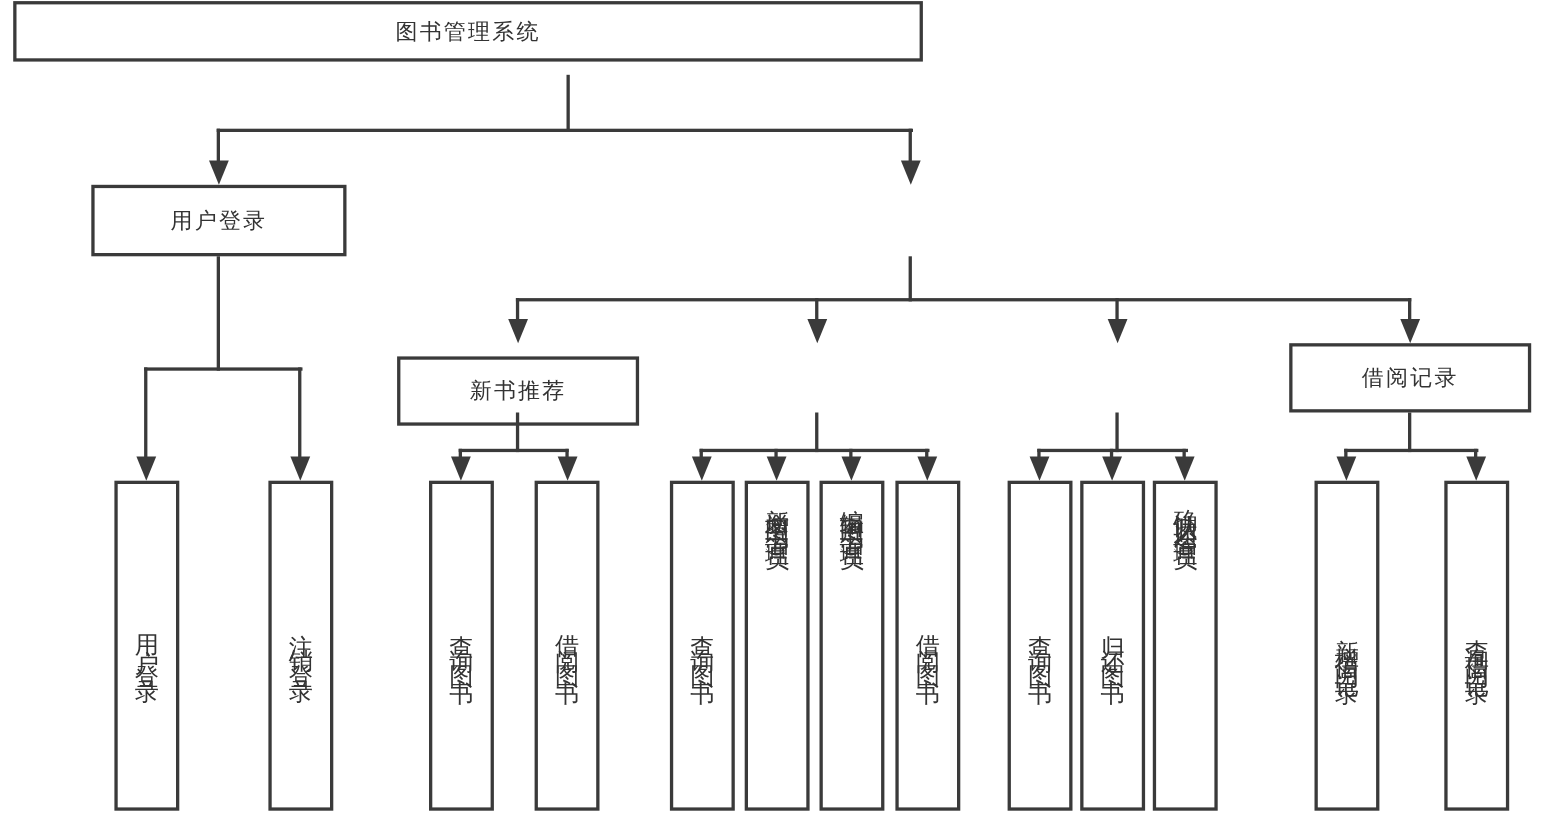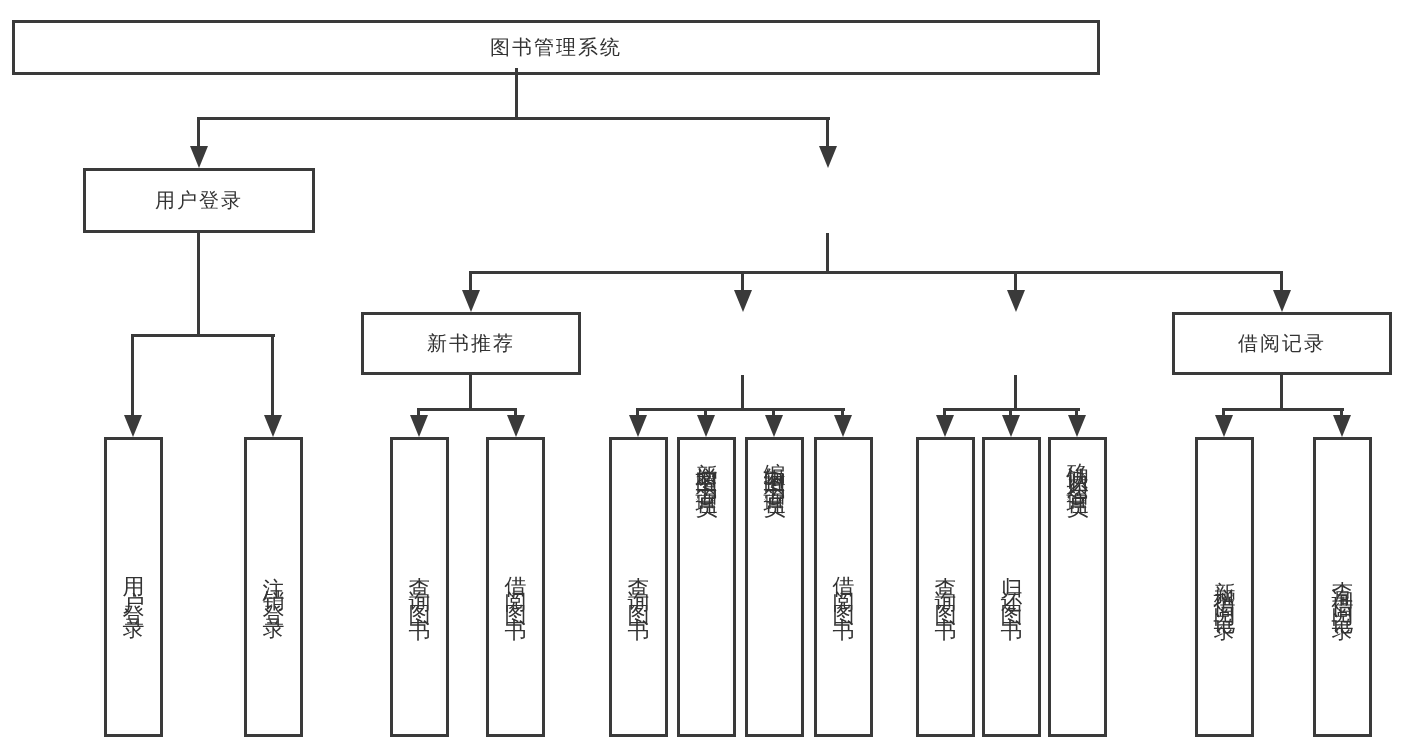--- a/index.html
+++ b/index.html
@@ -68,21 +68,21 @@
     text-shadow:0 0 2px #ffffff;
     letter-spacing:1px;
     pointer-events:none;
   }
 </style>
 </head>
 <body>
 
 <div class="canvas">
 
-  <div class="nbox" style="left:12px;top:20px;width:1088px;height:55px">
+  <div class="nbox" style="left:12px;top:1px;width:827px;height:55px">
     <span>图书管理系统</span>
   </div>
 
   <div class="vl" style="left:515px;top:68px;height:52px"></div>
   <div class="hl" style="left:197px;top:117px;width:633px"></div>
   <div class="vl" style="left:197px;top:117px;height:31px"></div>
   <div class="ar" style="left:190px;top:146px"></div>
   <div class="vl" style="left:826px;top:117px;height:31px"></div>
   <div class="ar" style="left:819px;top:146px"></div>
 
@@ -101,21 +101,21 @@
   <div class="hl" style="left:469px;top:271px;width:814px"></div>
   <div class="vl" style="left:469px;top:271px;height:21px"></div>
   <div class="ar" style="left:462px;top:290px"></div>
   <div class="vl" style="left:741px;top:271px;height:21px"></div>
   <div class="ar" style="left:734px;top:290px"></div>
   <div class="vl" style="left:1014px;top:271px;height:21px"></div>
   <div class="ar" style="left:1007px;top:290px"></div>
   <div class="vl" style="left:1280px;top:271px;height:21px"></div>
   <div class="ar" style="left:1273px;top:290px"></div>
 
-  <div class="nbox" style="left:361px;top:312px;width:220px;height:63px">
+  <div class="nbox" style="left:361px;top:324px;width:220px;height:63px">
     <span>新书推荐</span>
   </div>
   <div class="nbox" style="left:1172px;top:312px;width:220px;height:63px">
     <span>借阅记录</span>
   </div>
 
   <div class="vl" style="left:469px;top:375px;height:36px"></div>
   <div class="hl" style="left:417px;top:408px;width:100px"></div>
   <div class="vl" style="left:417px;top:408px;height:8px"></div>
   <div class="ar" style="left:410px;top:415px"></div>

